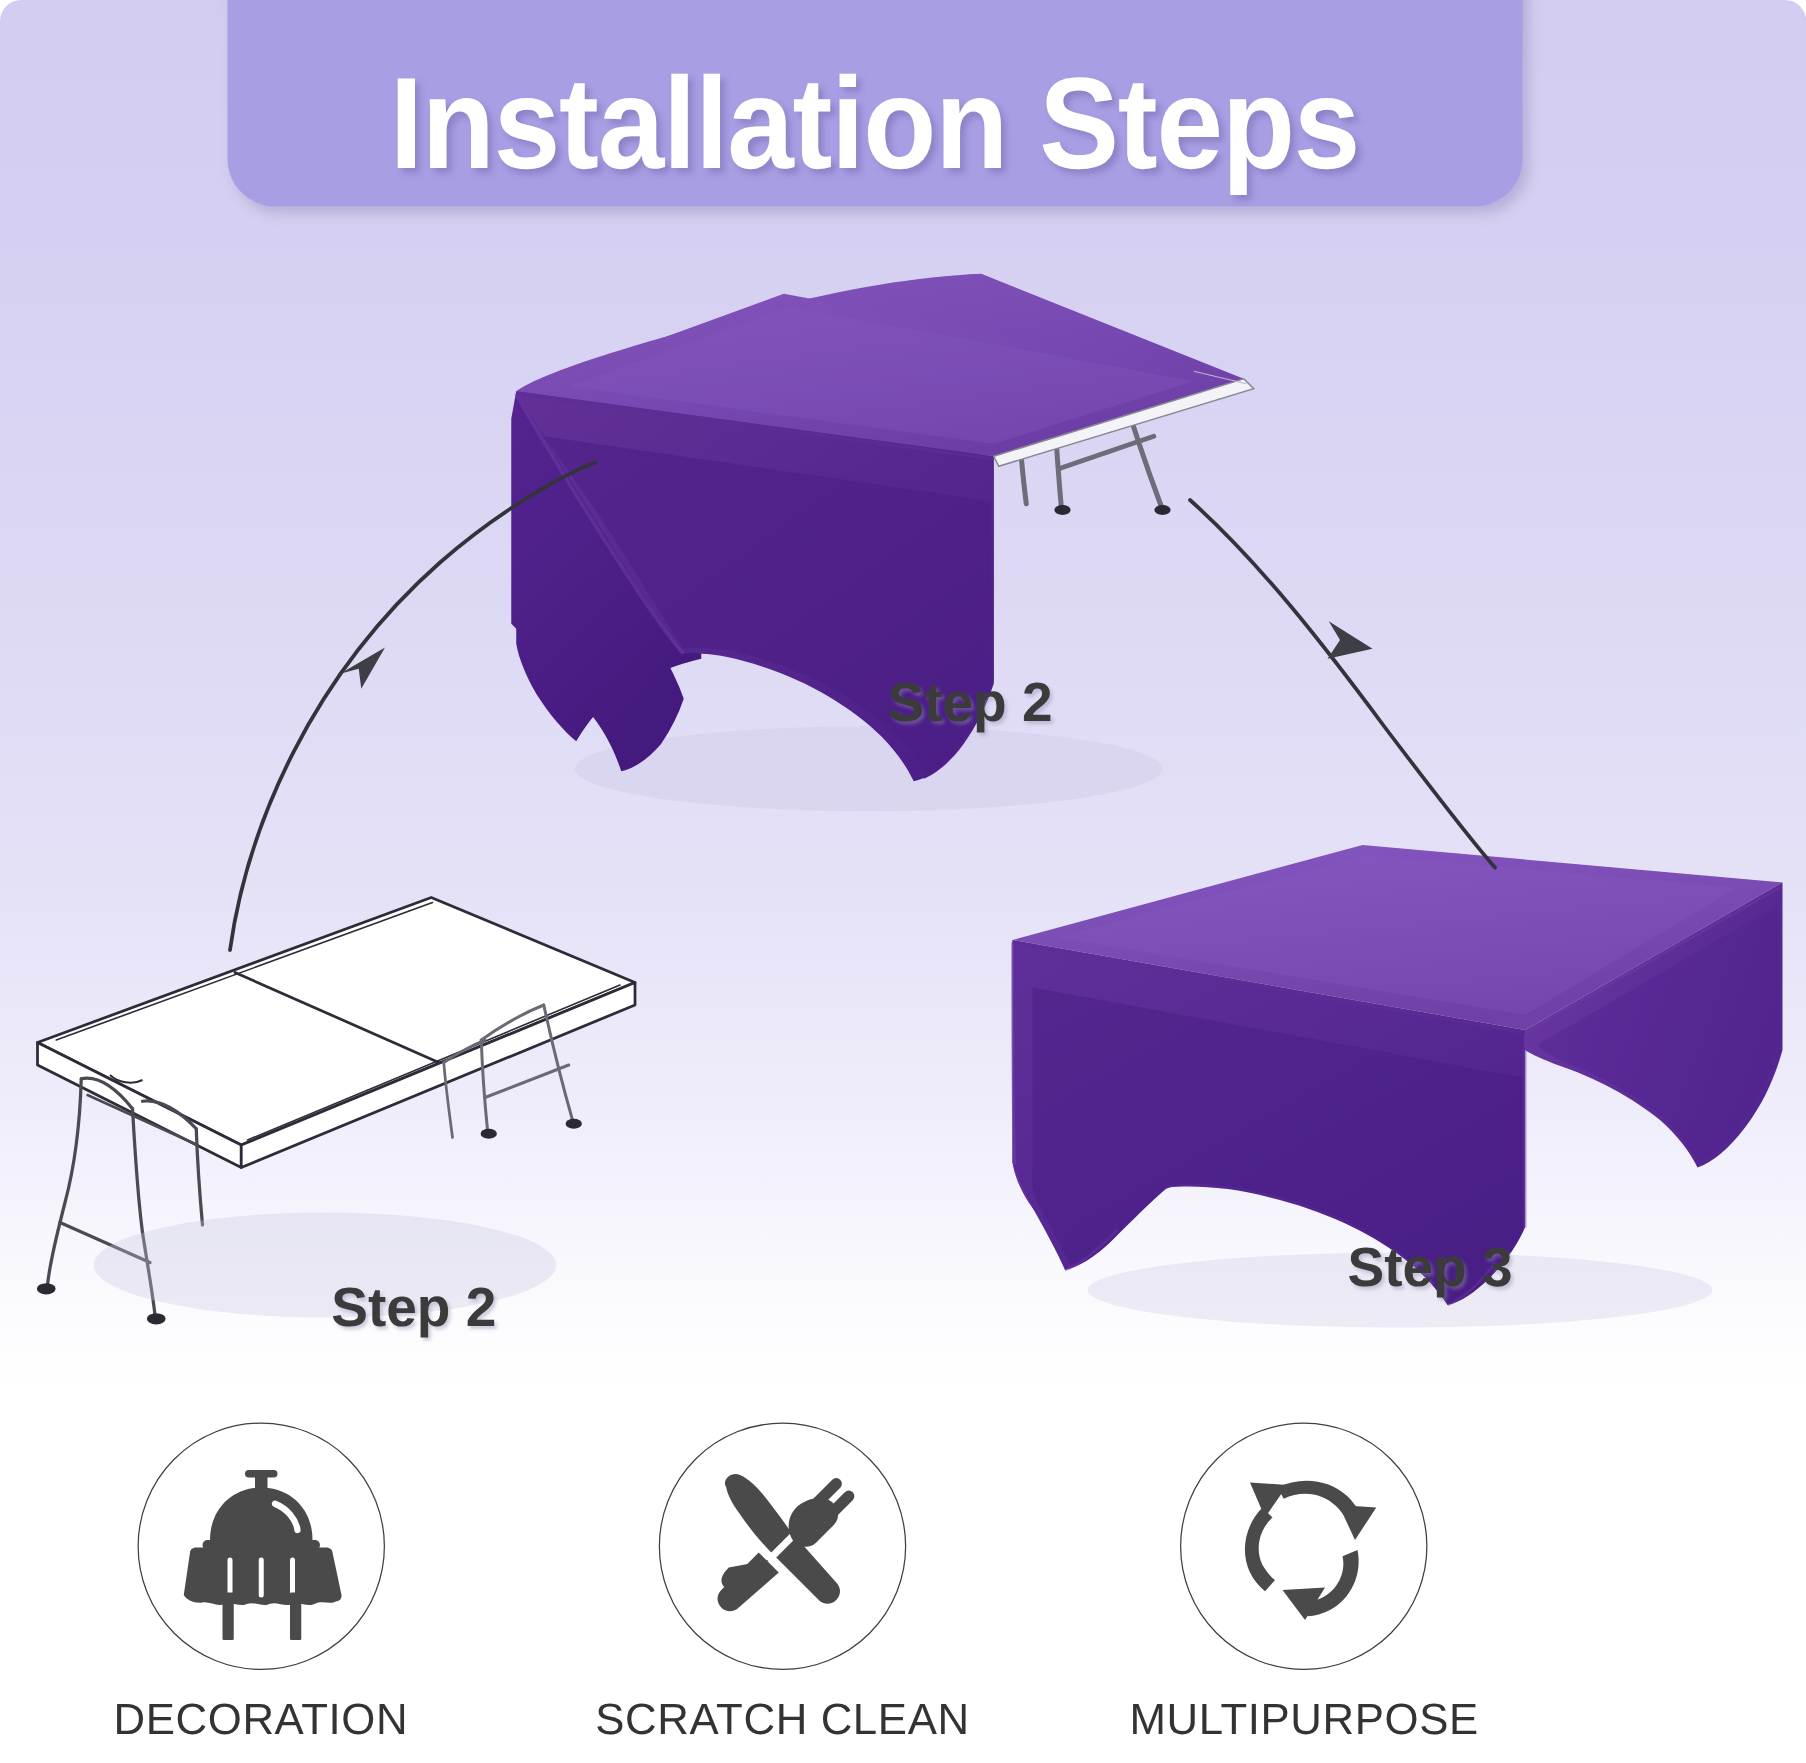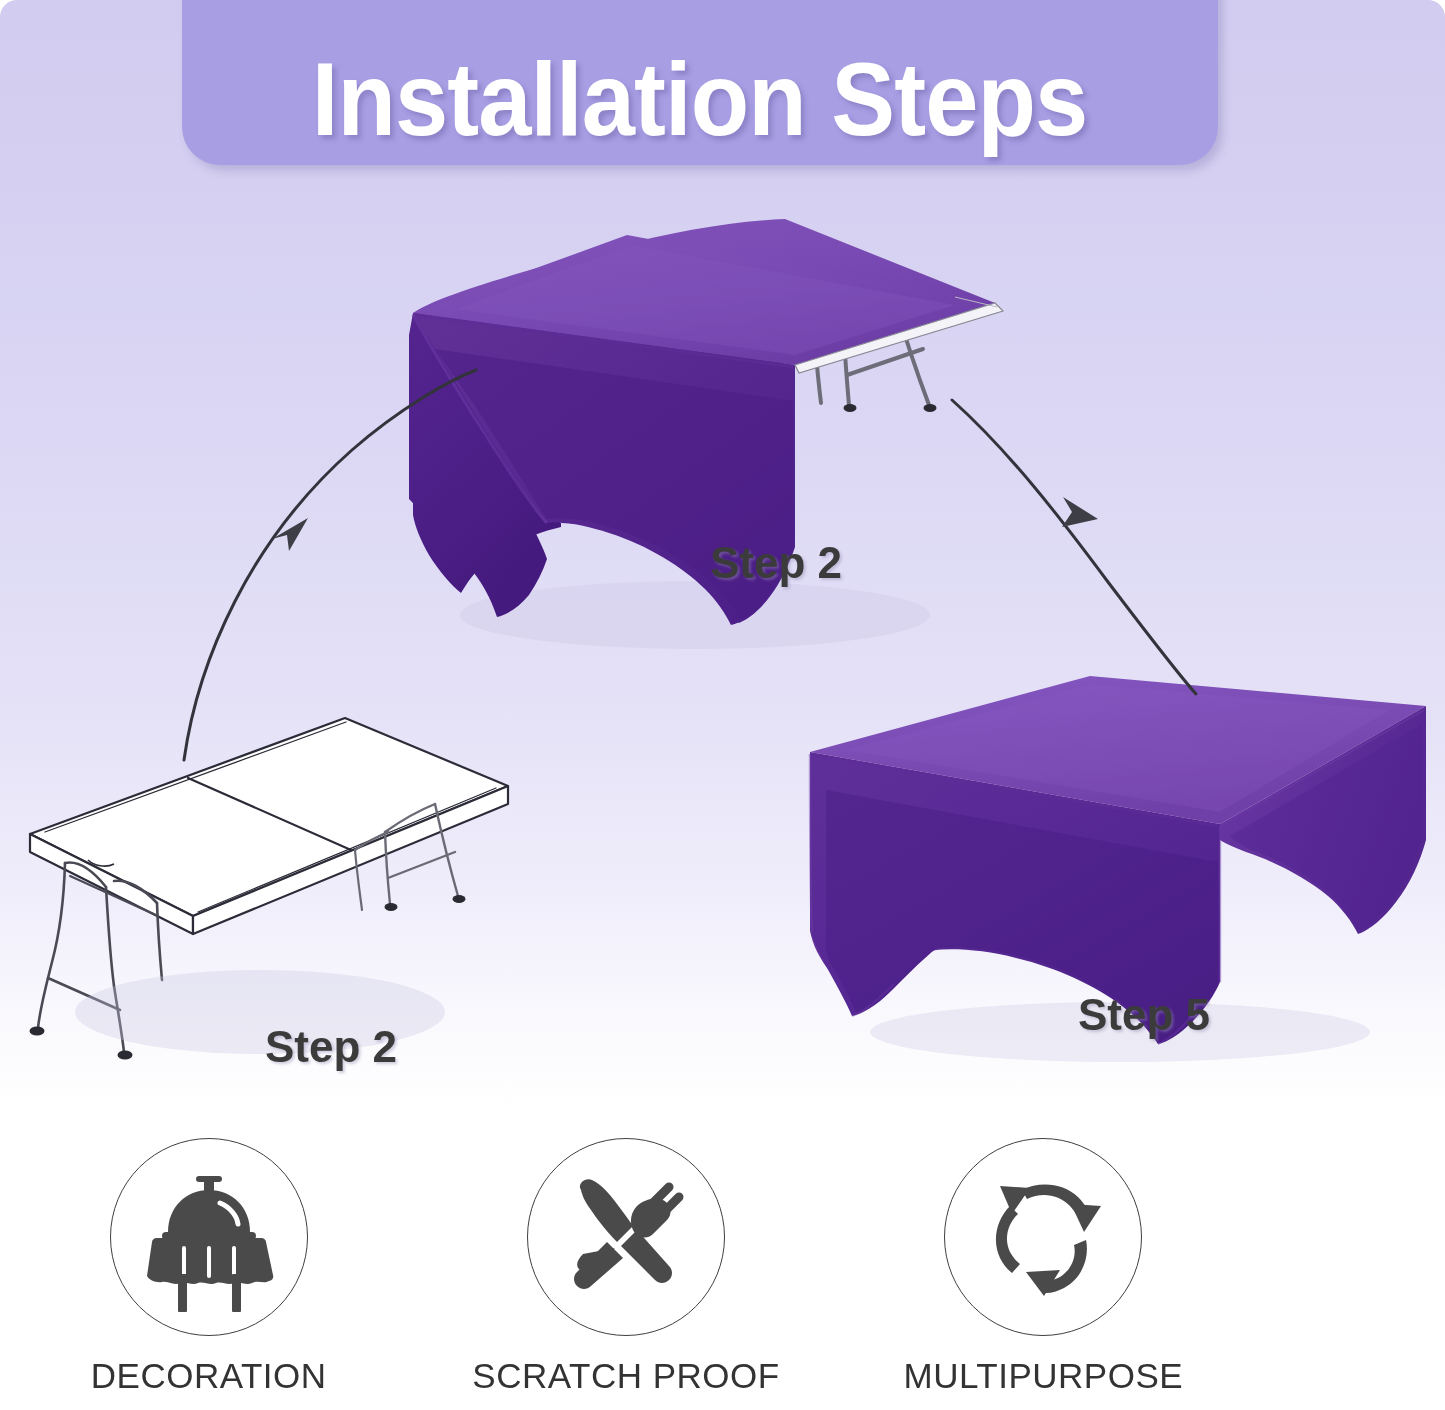--- a/index.html
+++ b/index.html
@@ -340,21 +340,21 @@
 
       <path d="M20 114 L428 186" fill="none" stroke="#5d2d96" stroke-width="2.6" opacity="0.65"></path>
       <path d="M430 186 L634 70" fill="none" stroke="#6c3aa5" stroke-width="2.2" opacity="0.5"></path>
       <path d="M430 186 L430 342" fill="none" stroke="#6b39a4" stroke-width="2.4" opacity="0.5"></path>
       <path d="M20 114 C20 190, 20 252, 22 292" fill="none" stroke="#7040ab" stroke-width="2.4" opacity="0.45"></path>
 
       <path d="M62 376 C74 372, 90 358, 104 344" fill="none" stroke="#6d3aa6" stroke-width="2" opacity="0.4"></path>
       <path d="M368 404 C382 398, 396 384, 406 370" fill="none" stroke="#6d3aa6" stroke-width="2" opacity="0.4"></path>
     </svg>
   </div>
-  <div class="step-label" id="step3-label">Step 5</div>
+  <div class="step-label" id="step3-label">Step 3</div>
 
   <svg id="arrow-layer" viewBox="0 0 1445 1410">
     <g fill="none" stroke="#33333c" stroke-width="3" stroke-linecap="round">
       <path id="arrow1-path" d="M184 760 C198 660, 250 540, 352 450 C400 408, 450 380, 476 370"></path>
       <path id="arrow2-path" d="M952 400 C1010 452, 1062 520, 1108 582 C1152 640, 1180 676, 1196 694"></path>
     </g>
 
     <g fill="#3e3e47">
       <path d="M272 539 L308 518 L289 551 L287 535 Z"></path>
     </g>
@@ -419,21 +419,21 @@
             <path d="M86 44 C80 50, 78 60, 82 68 C86 76, 96 78, 102 72
                      L116 58 C122 52, 120 42, 112 38 C104 34, 92 38, 86 44 Z"></path>
 
             <path d="M64 86 L80 70 L46 104 C40 110, 34 112, 29 108
                      C24 104, 26 98, 32 92 Z"></path>
             <path d="M56 80 L72 96 L40 124 C36 128, 30 128, 26 124
                      C22 120, 22 114, 26 110 Z"></path>
           </g>
         </svg>
       </div>
-      <div class="feature-label">SCRATCH PROOF</div>
+      <div class="feature-label">SCRATCH CLEAN</div>
     </div>
 
 
     <div class="feature">
       <div class="feature-circle">
         <svg width="150" height="150" viewBox="0 0 150 150">
           <g fill="#4a4a4a">
 
             <path d="M54 28 C72 19, 95 21, 110 35 C114 39, 117 43, 120 48
                      L110 55 C107 50, 104 46, 101 43 C90 32, 73 30, 59 37 Z"></path>

